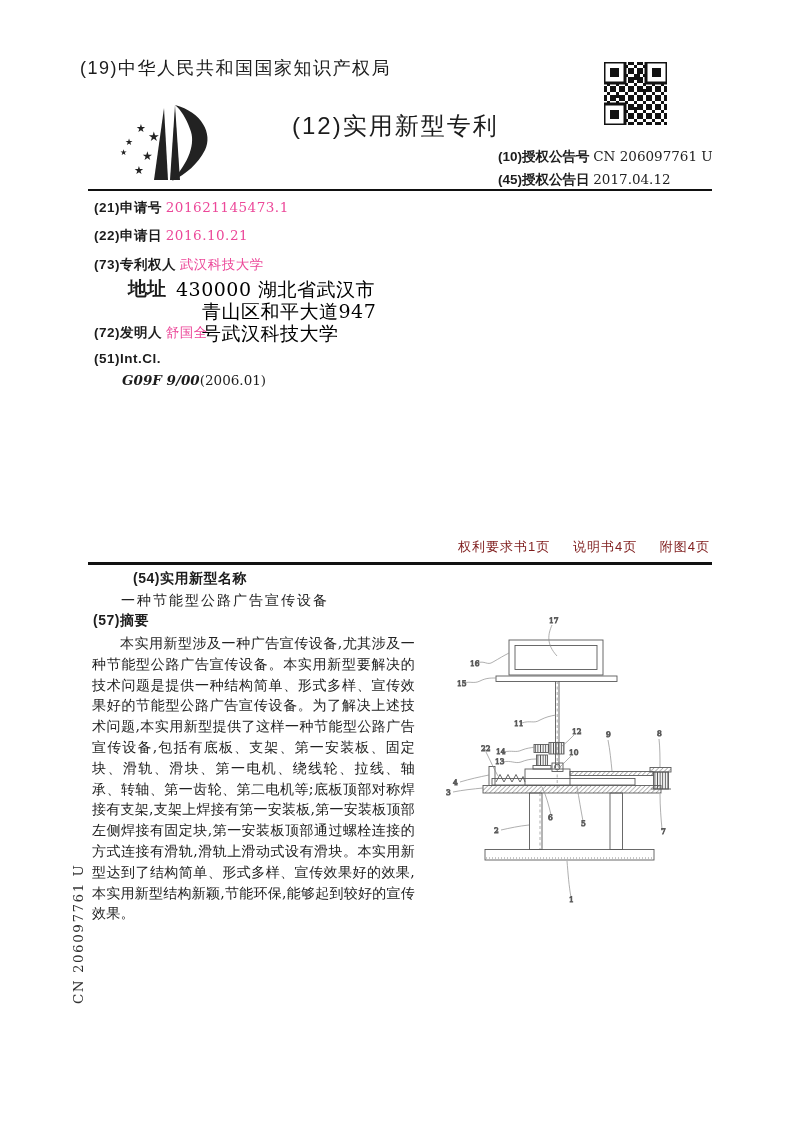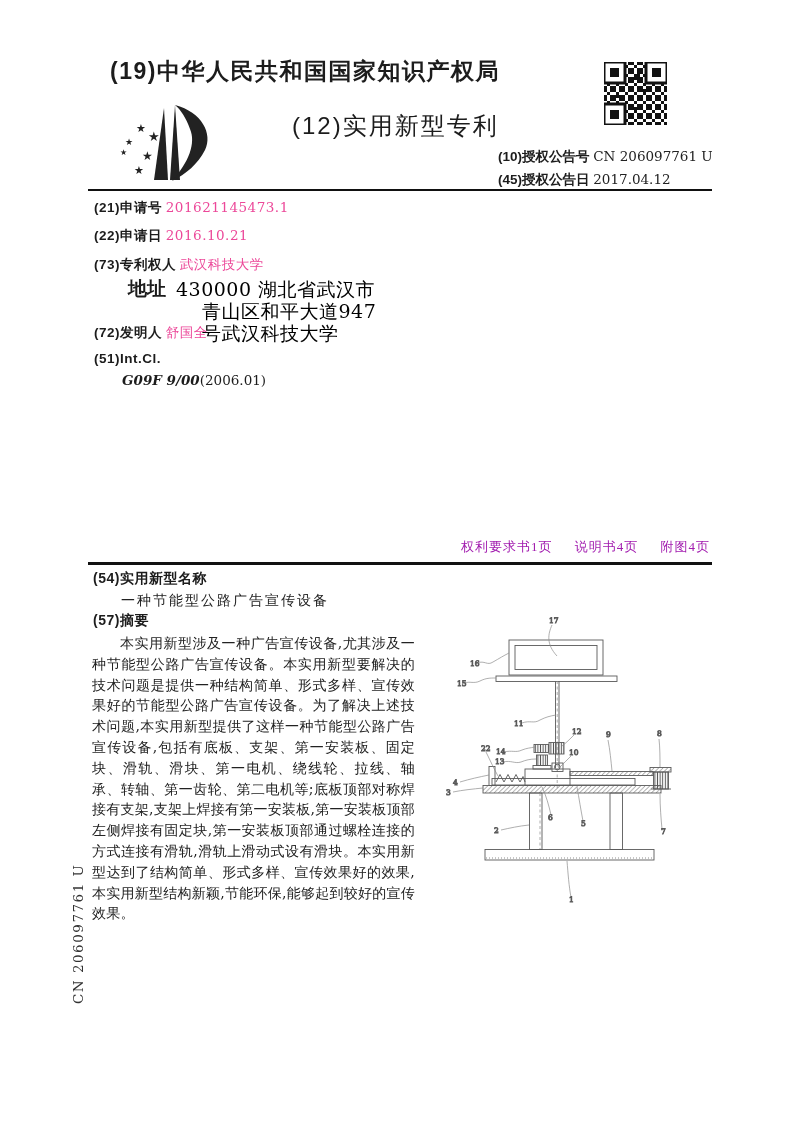--- a/index.html
+++ b/index.html
@@ -7,37 +7,37 @@
     position:relative;
     width:800px;height:1131px;
     background:#ffffff;
     margin:0 auto;
     overflow:hidden;
     font-family:"Liberation Sans",sans-serif;
     color:#1c1c1c;
   }
   .abs{position:absolute;}
   .sans{font-family:"Liberation Sans","DejaVu Sans",sans-serif;}
-  .office{left:110px;top:56px;font-size:23px;font-weight:700;letter-spacing:1.5px;}
+  .office{left:80px;top:56px;font-size:18px;font-weight:400;letter-spacing:1.5px;}
   .doc-type{left:292px;top:110px;font-size:24px;font-weight:400;letter-spacing:2px;}
   .pub-block{left:498px;top:145px;font-size:13.5px;line-height:22px;white-space:nowrap;}
   .pub-block .lbl{font-weight:700;}
   .pub-block .val{font-family:"DejaVu Serif","Liberation Serif",serif;color:#222;}
   .rule{position:absolute;background:#111;}
   .rule-top{left:88px;top:189px;width:624px;height:2px;}
   .rule-mid{left:88px;top:562px;width:624px;height:3px;}
   .bib-row{position:absolute;left:94px;font-size:13.5px;white-space:nowrap;}
   .bib-row .lbl{font-weight:700;letter-spacing:0.5px;}
   .bib-row .val{font-family:"DejaVu Serif","Liberation Serif",serif;color:#ec4899;letter-spacing:0.5px;}
   .addr-row{position:absolute;left:128px;width:250px;font-size:19px;line-height:22px;}
   .addr-row .lbl{font-weight:700;float:left;margin-right:10px;}
   .addr-val{display:block;overflow:hidden;font-family:"DejaVu Serif","Liberation Serif",serif;color:#000000;padding-left:26px;text-indent:-26px;letter-spacing:0.5px;max-width:235px;}
   .intcl-code{font-style:italic;font-weight:700;font-family:"DejaVu Serif","Liberation Serif",serif;}
   .intcl-date{font-family:"DejaVu Serif","Liberation Serif",serif;}
-  .pages-info{left:370px;top:538px;width:340px;text-align:right;font-size:13px;font-family:Liberation Serif, serif;color:#a21caf;letter-spacing:1px;}
+  .pages-info{left:370px;top:538px;width:340px;text-align:right;font-size:13px;font-family:Liberation Sans, sans-serif;color:#7f1d1d;letter-spacing:1px;}
   .pages-info span{margin-left:18px;}
   .sec-label{left:93px;font-size:14px;font-weight:700;letter-spacing:0.5px;}
   .invention-title{left:121px;top:592px;font-size:14px;font-family:"DejaVu Serif","Liberation Serif",serif;letter-spacing:2px;color:#222;}
   .abstract{
     left:92px;top:633px;width:323px;
     font-size:14px;line-height:20.8px;
     font-family:"DejaVu Serif","Liberation Serif",serif;
     color:#222;text-align:justify;text-indent:2em;
     letter-spacing:0.2px;
   }
@@ -146,21 +146,21 @@
   </div>
 
   <div class="abs pages-info">
     <span>权利要求书1页</span>
     <span>说明书4页</span>
     <span>附图4页</span>
   </div>
 
   <div class="rule rule-mid"></div>
 
-  <div class="abs sec-label" style="top:570px;">(54)实用新型名称</div>
+  <div class="abs sec-label" style="top:570px;margin-left:40px;">(54)实用新型名称</div>
   <div class="abs invention-title">一种节能型公路广告宣传设备</div>
   <div class="abs sec-label" style="top:612px;">(57)摘要</div>
   <div class="abs abstract">本实用新型涉及一种广告宣传设备,尤其涉及一种节能型公路广告宣传设备。本实用新型要解决的技术问题是提供一种结构简单、形式多样、宣传效果好的节能型公路广告宣传设备。为了解决上述技术问题,本实用新型提供了这样一种节能型公路广告宣传设备,包括有底板、支架、第一安装板、固定块、滑轨、滑块、第一电机、绕线轮、拉线、轴承、转轴、第一齿轮、第二电机等;底板顶部对称焊接有支架,支架上焊接有第一安装板,第一安装板顶部左侧焊接有固定块,第一安装板顶部通过螺栓连接的方式连接有滑轨,滑轨上滑动式设有滑块。本实用新型达到了结构简单、形式多样、宣传效果好的效果,本实用新型结构新颖,节能环保,能够起到较好的宣传效果。</div>
 
   <svg class="abs fig" width="300" height="330" viewBox="0 0 300 330" fill="none" stroke="#5a5a5a" stroke-width="0.9">
     <defs>
       <pattern id="stripesV" width="2.6" height="12" patternUnits="userSpaceOnUse">
         <line x1="1.3" y1="0" x2="1.3" y2="12" stroke="#555" stroke-width="1"></line>
       </pattern>
       <pattern id="hatchD" width="4.5" height="4.5" patternUnits="userSpaceOnUse">

